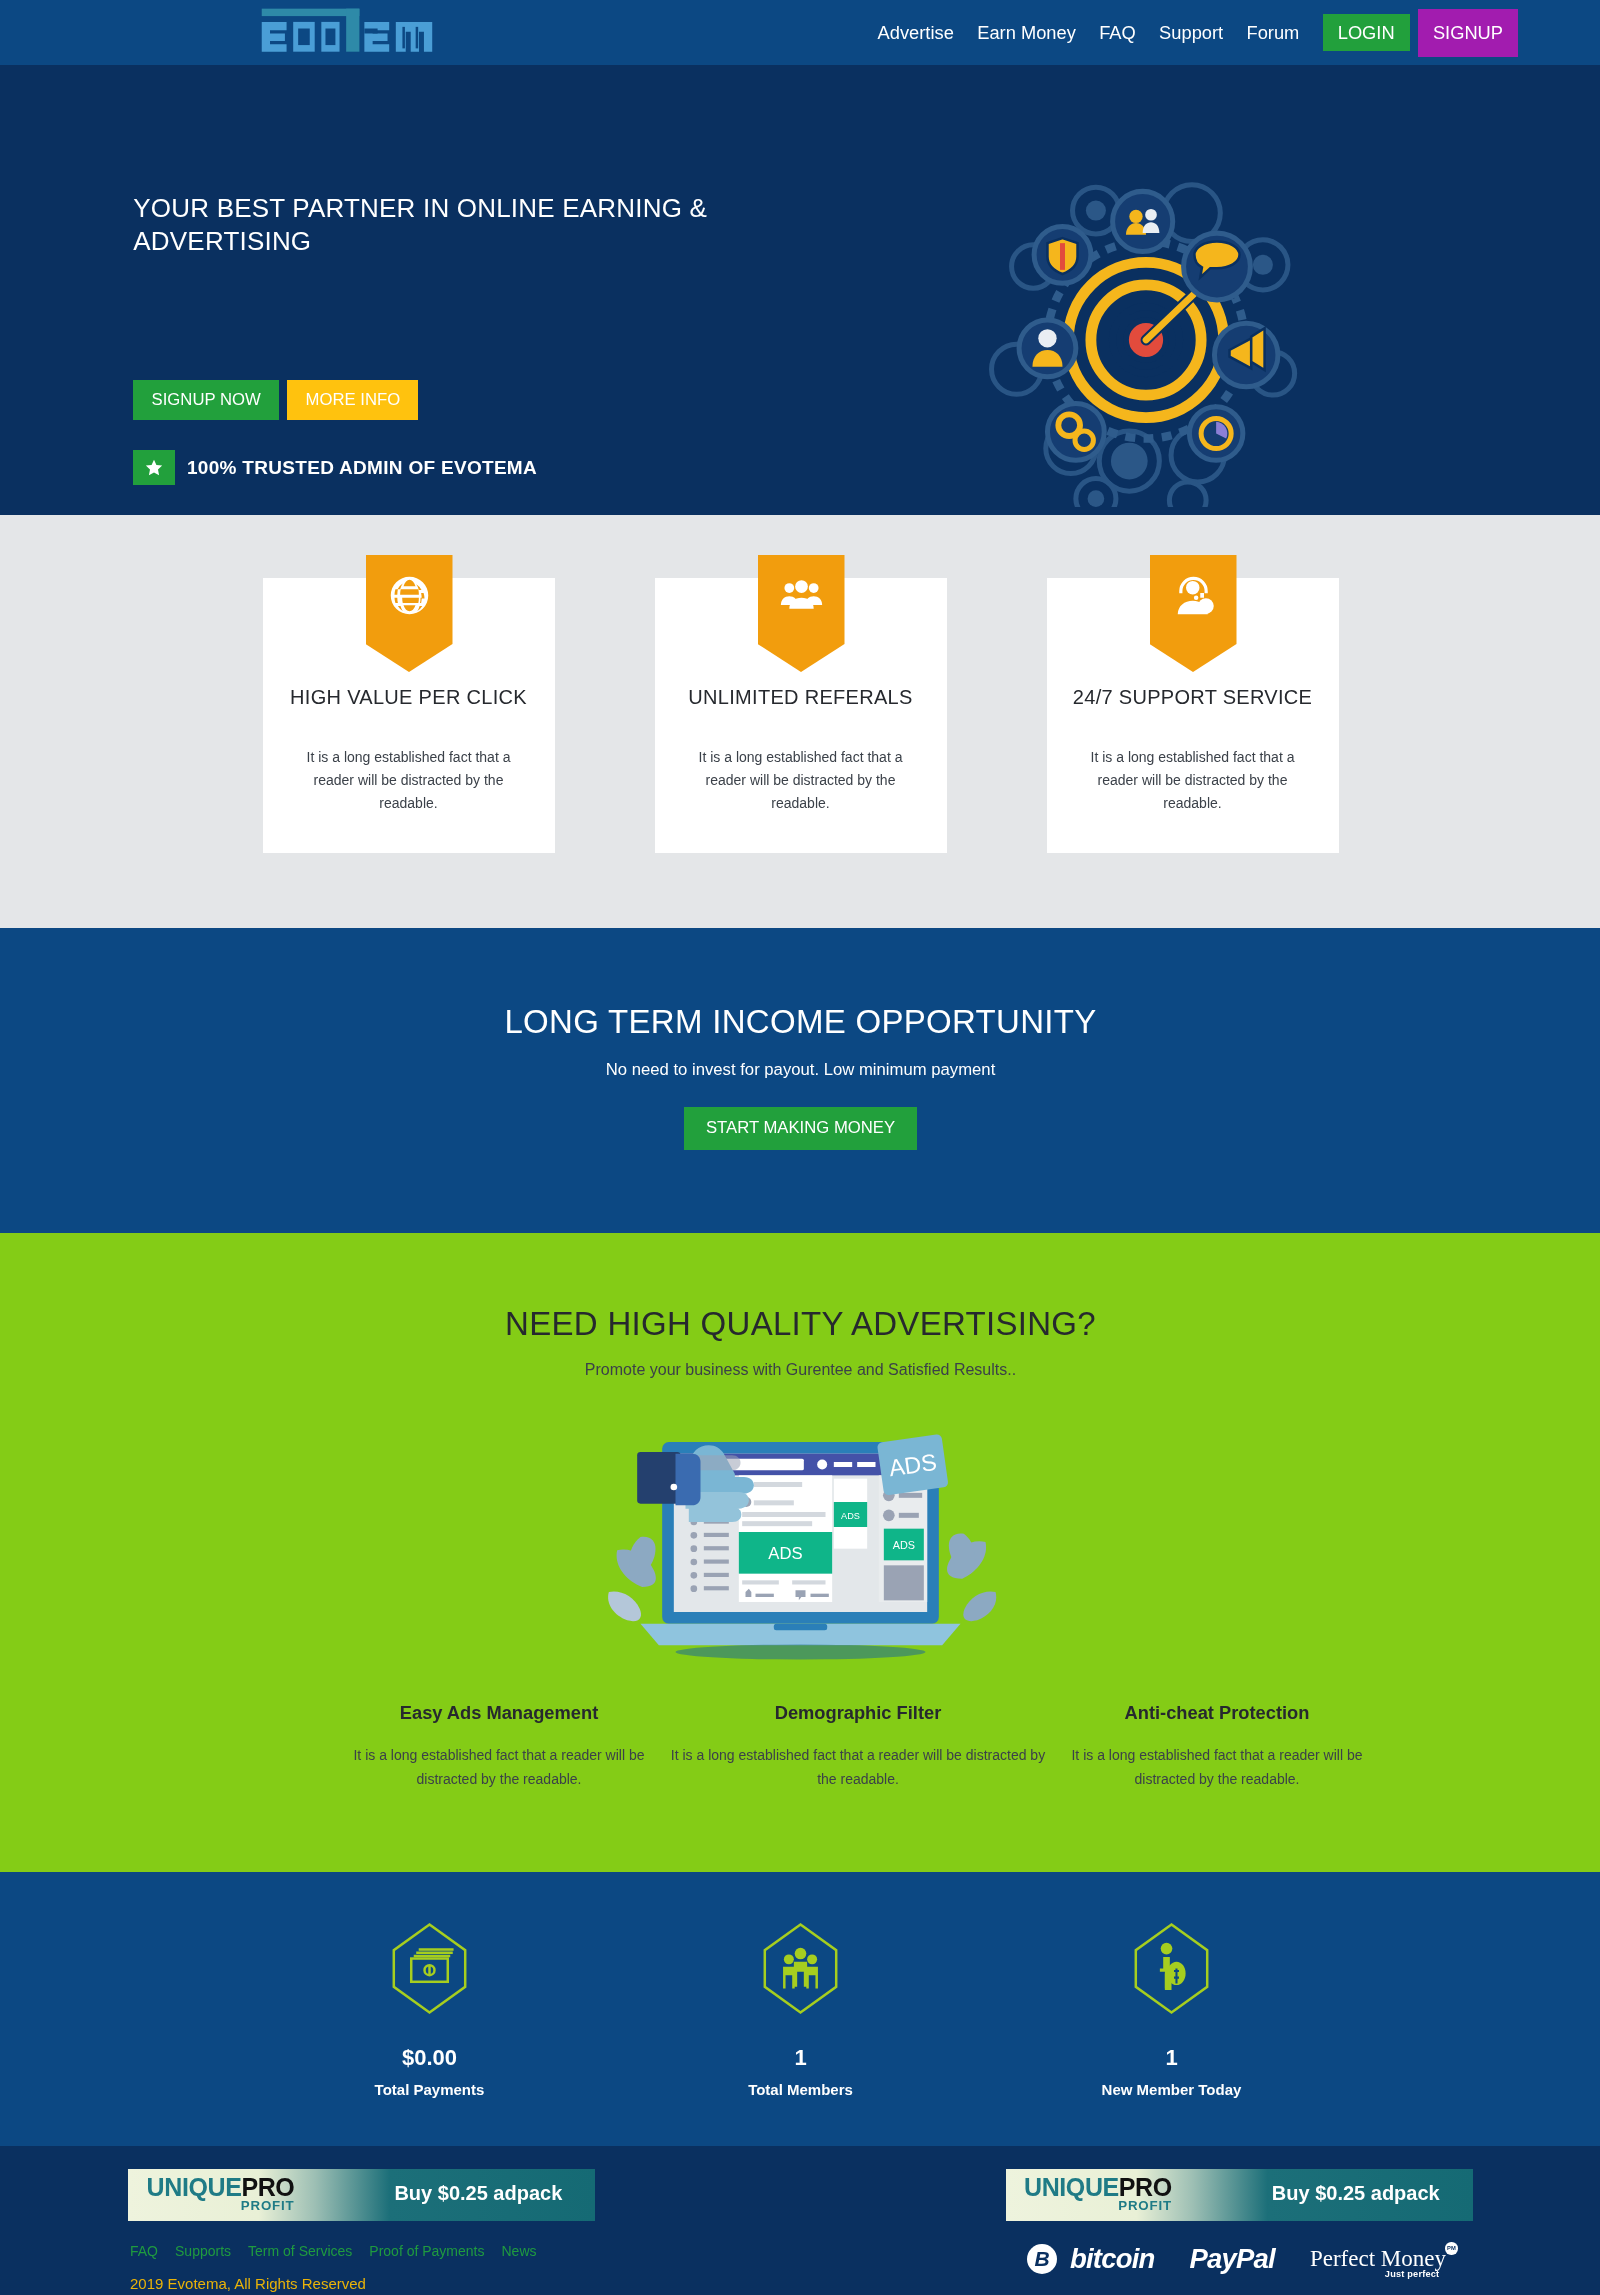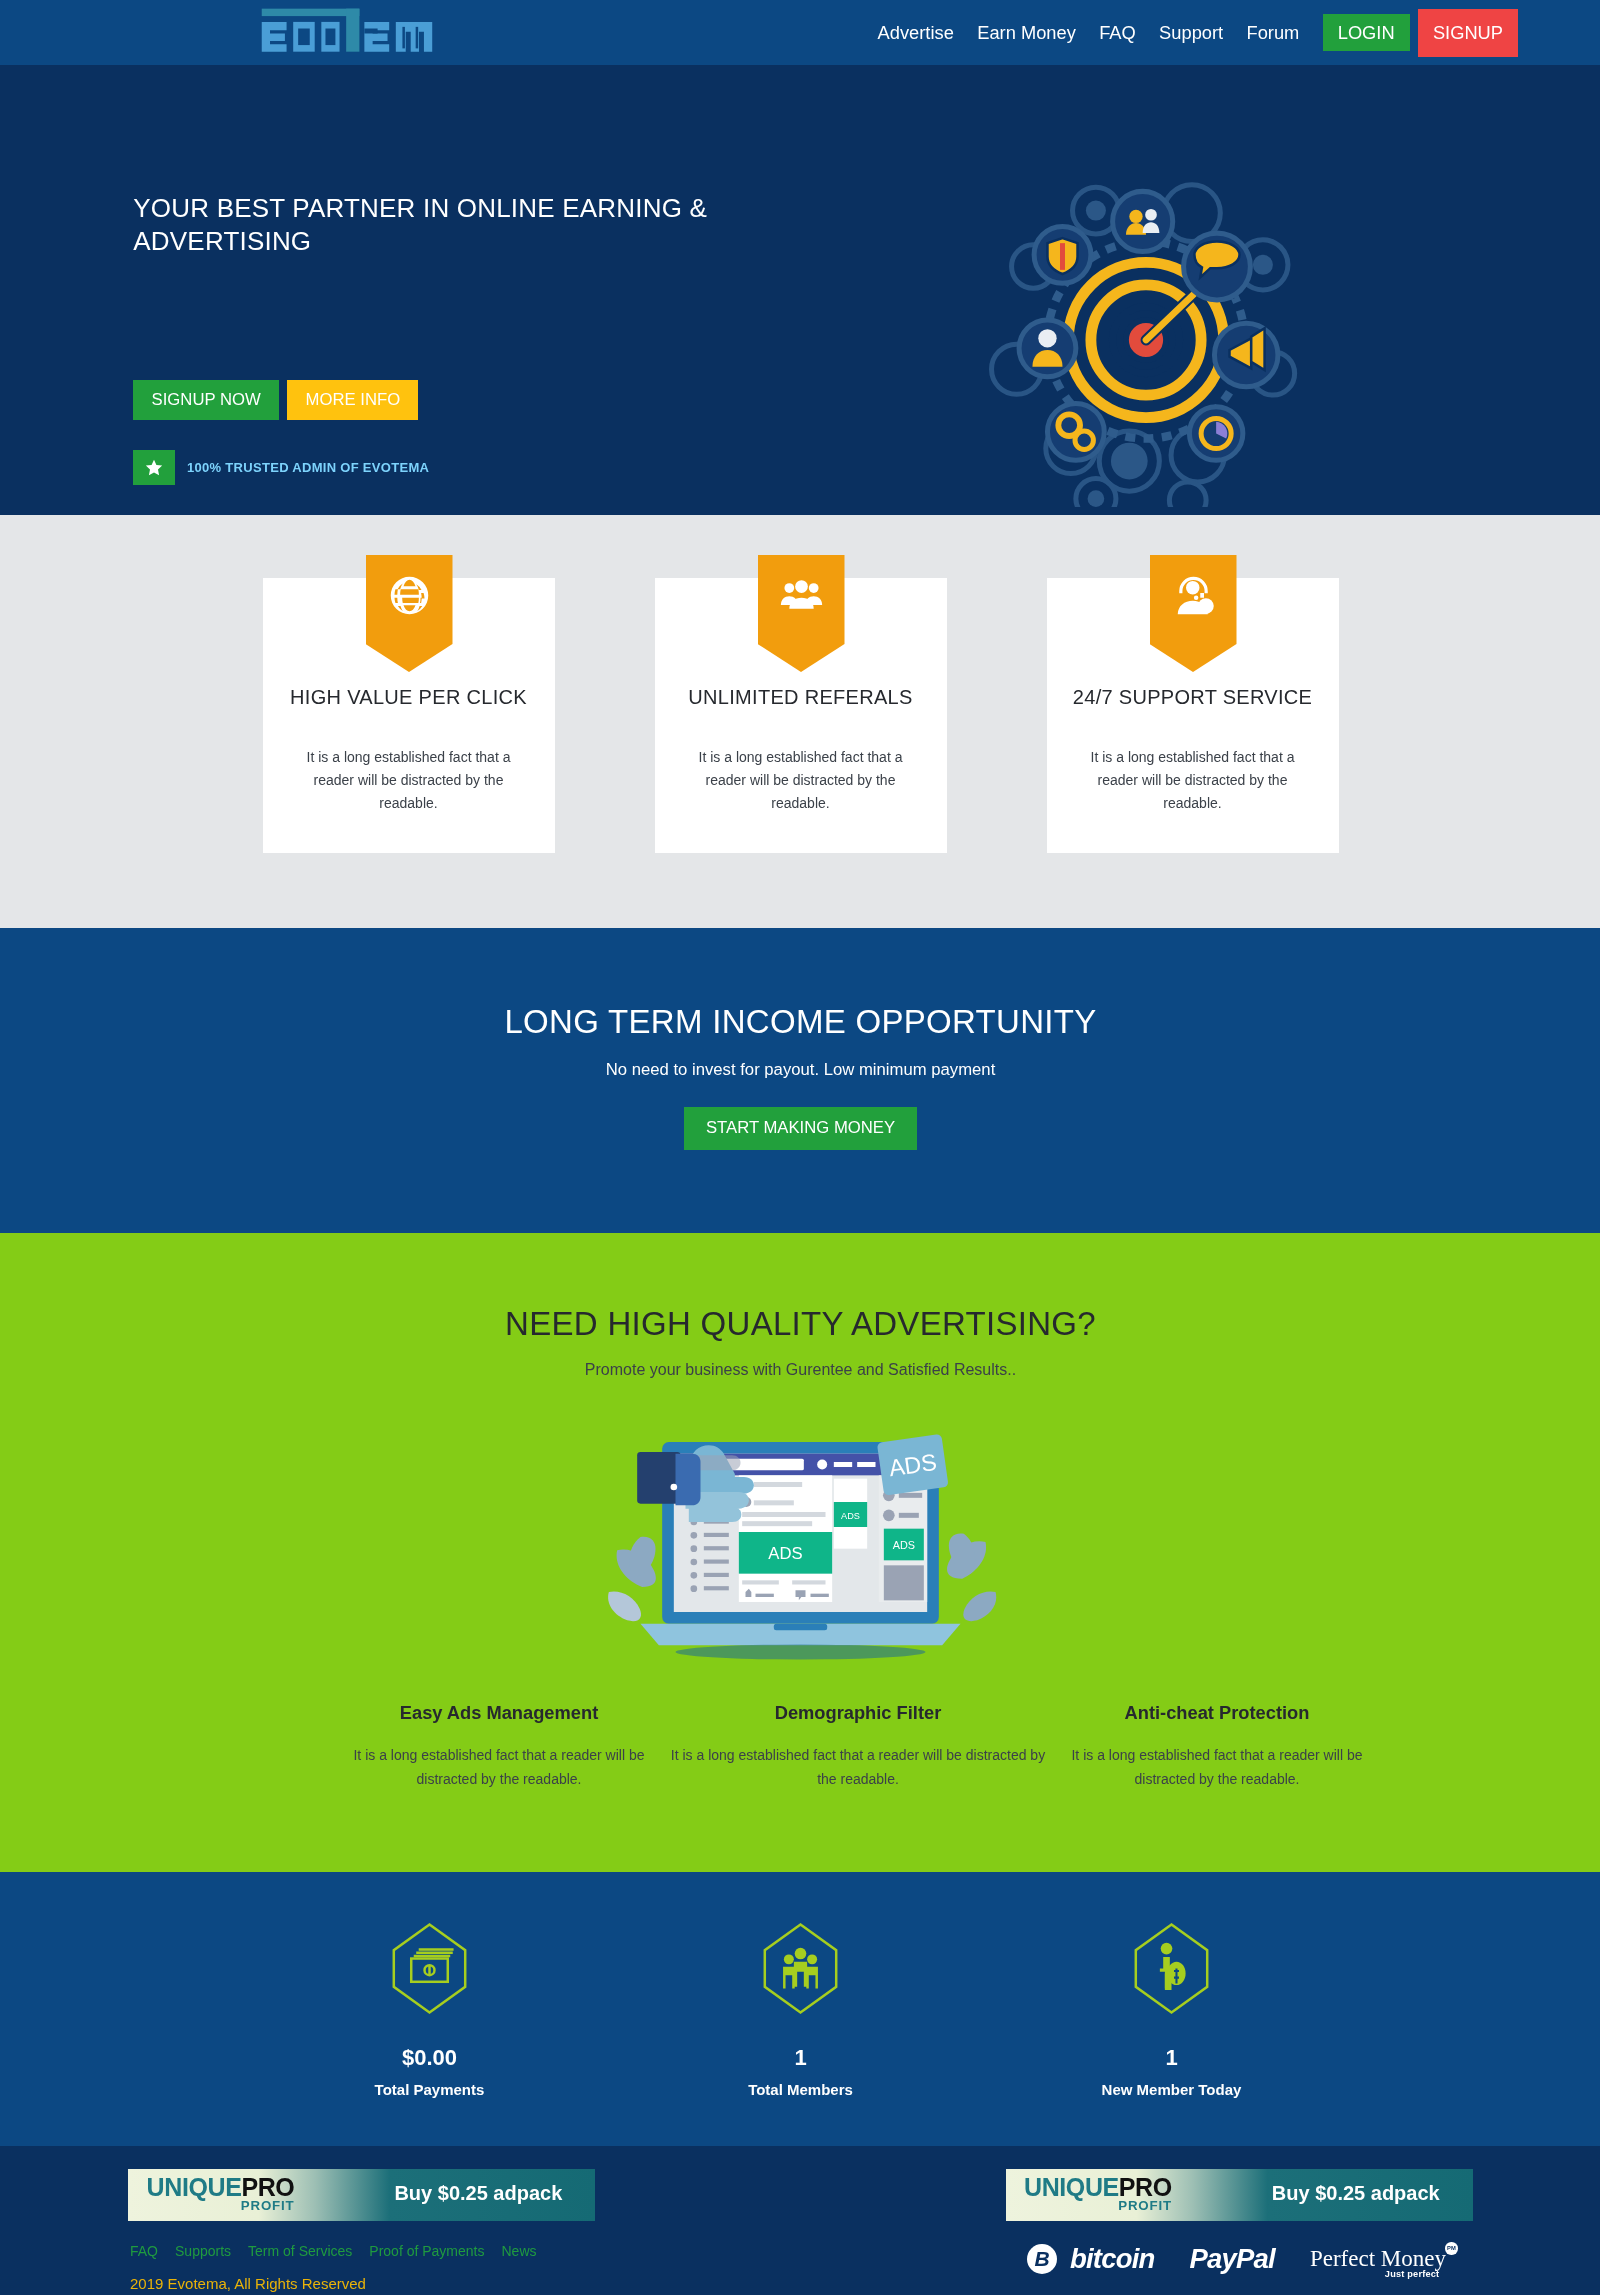--- a/index.html
+++ b/index.html
@@ -6,32 +6,32 @@
   html,body{width:1601px}
   body{font-family:"Liberation Sans",sans-serif;background:#fff;-webkit-font-smoothing:antialiased}
   .page{width:1601px;margin:0 auto;overflow:hidden}
 
   
   .header{background:#0c4883;height:65px;display:flex;align-items:center;position:relative}
   .logo{position:absolute;left:256px;top:6.7px;width:177px;height:48px}
   .nav{position:absolute;right:0;left:0;top:0;height:65px;display:flex;align-items:center;justify-content:flex-end;padding-right:83px;gap:0}
   .nav a.navlink{color:#fff;font-size:18.3px;text-decoration:none;padding:0 11.7px;white-space:nowrap;font-weight:400}
   .btn-login{background:#22a03c;color:#fff;font-size:18.3px;padding:7.5px 15px;margin-left:11.7px;border:none;cursor:pointer;font-family:inherit}
-  .btn-signup{background:#ef4444;color:#fff;font-size:18.3px;padding:13px 15px;margin-left:8.3px;border:none;cursor:pointer;font-family:inherit}
+  .btn-signup{background:#a21caf;color:#fff;font-size:18.3px;padding:13px 15px;margin-left:8.3px;border:none;cursor:pointer;font-family:inherit}
 
   
   .hero{background:#0a3060;height:450px;position:relative}
   .hero-inner{width:1351px;margin:0 auto;position:relative;height:100%}
   .hero h1{position:absolute;left:8.3px;top:127px;color:#fff;font-size:26px;line-height:1.27;font-weight:400;letter-spacing:0.2px;width:584px}
   .hero-btns{position:absolute;left:8.3px;top:315px;display:flex;gap:8.3px}
   .hero-btns .b1{background:#22a03c;color:#fff;font-size:16.7px;padding:10px 18.3px;border:none;cursor:pointer;font-family:inherit}
   .hero-btns .b2{background:#ffc20e;color:#fff;font-size:16.7px;padding:10px 18.3px;border:none;cursor:pointer;font-family:inherit}
   .trust{position:absolute;left:8.3px;top:385px;display:flex;align-items:center;gap:11.7px}
   .trust .star{width:42px;height:35px;background:#22a03c;display:flex;align-items:center;justify-content:center;color:#fff;font-size:20px}
-  .trust .tlabel{color:#7dd3fc;font-size:13px;font-weight:bold;letter-spacing:0.3px}
+  .trust .tlabel{color:#ffffff;font-size:19px;font-weight:bold;letter-spacing:0.3px}
   .hero-art{position:absolute;right:163px;top:108px;width:334px;height:334px}
 
   
   .features{background:#e4e6e8;padding:63px 0 75px}
   .feat-row{width:1076px;margin:0 auto;display:flex;justify-content:space-between}
   .fcard{width:292px;background:#fff;position:relative;padding:108px 22px 38px;text-align:center}
   .ribbon{position:absolute;left:50%;margin-left:-43px;top:-23px;width:87px;height:117px;background:#f29d0d;
           clip-path:polygon(0 0,100% 0,100% 76%,50% 100%,0 76%);display:flex;align-items:flex-start;justify-content:center;padding-top:18.3px}
   .ribbon svg{width:45px;height:45px;fill:#fff}
   .fcard h3{font-size:20px;font-weight:400;color:#26292e;letter-spacing:0.3px;margin-bottom:37px}

